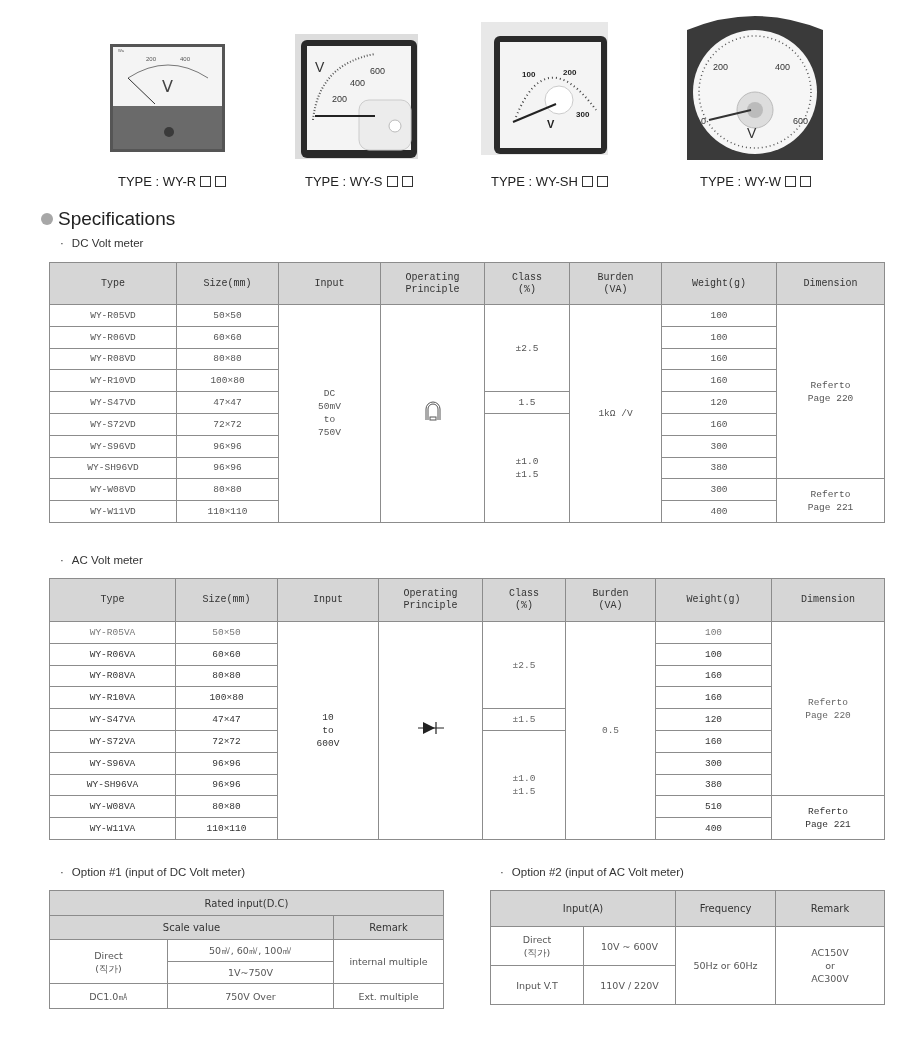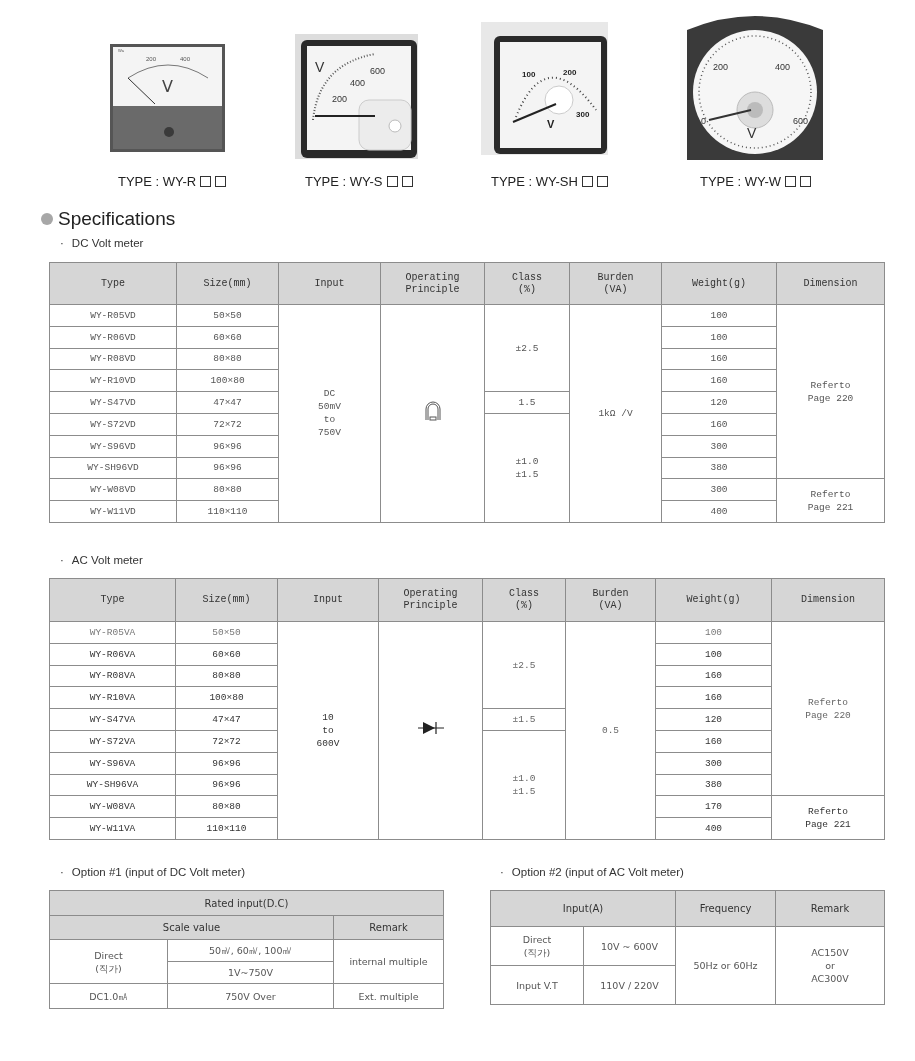--- a/index.html
+++ b/index.html
@@ -299,21 +299,21 @@
       <td>300</td>
     </tr>
     <tr style="height:21.8px;">
       <td>WY-SH96VA</td>
       <td>96×96</td>
       <td>380</td>
     </tr>
     <tr style="height:21.8px;">
       <td>WY-W08VA</td>
       <td>80×80</td>
-      <td>170</td>
+      <td>510</td>
       <td rowspan="2"><span>Referto</span><br><span>Page 221</span></td>
     </tr>
     <tr style="height:21.8px;">
       <td>WY-W11VA</td>
       <td>110×110</td>
       <td>400</td>
     </tr>
   </tbody>
 </table>
 

